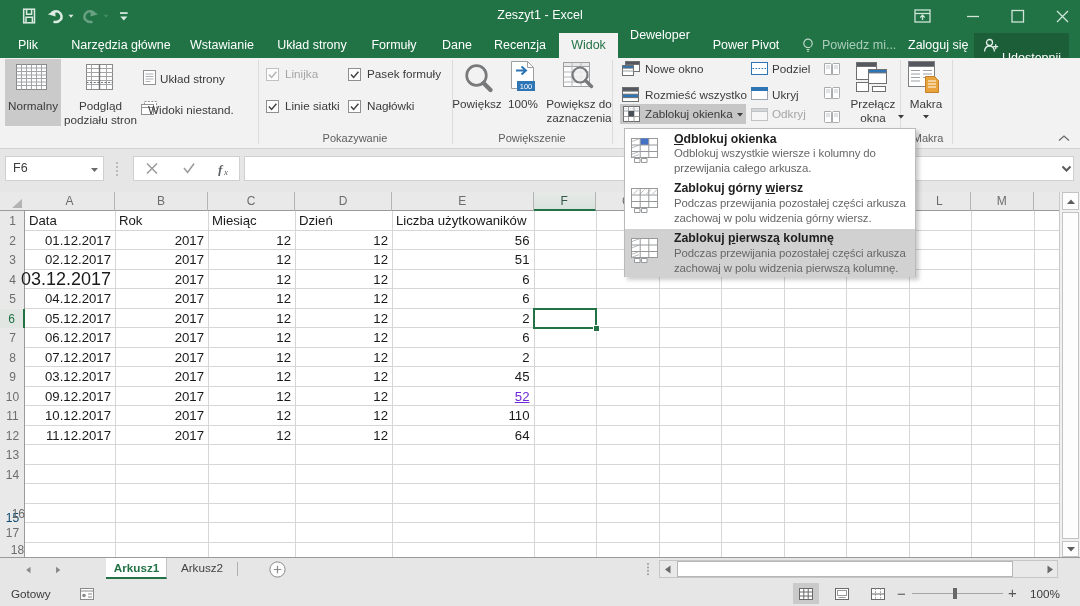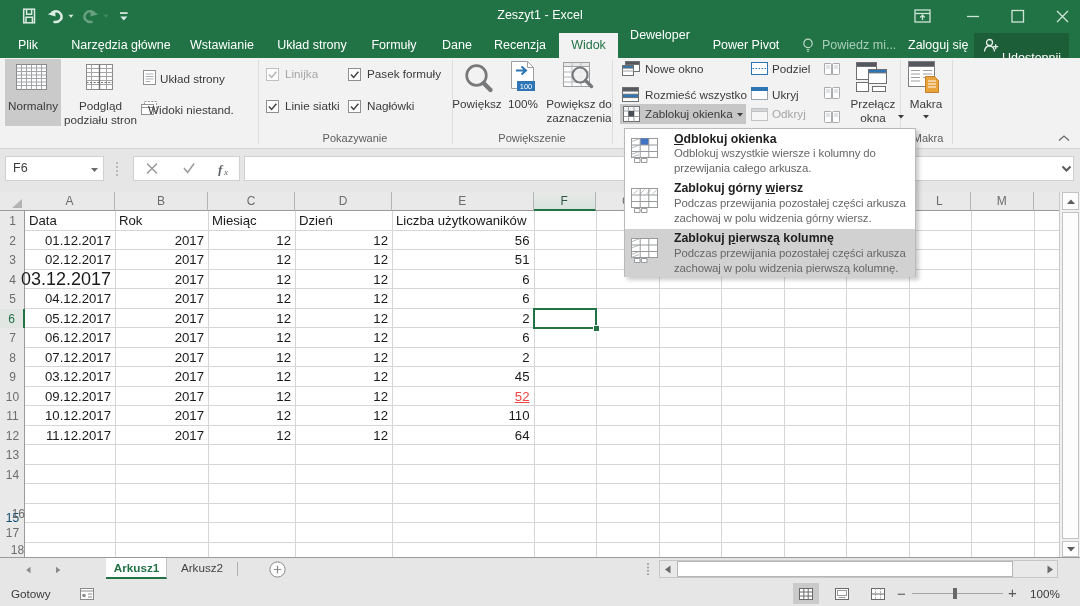--- a/index.html
+++ b/index.html
@@ -402,21 +402,21 @@
     <div class="abs" style="right:550.5px;text-align:right;top:347.5px;font-size:13.2px;color:#1a1a1a;line-height:19.5px;white-space:nowrap;">2</div>
     <div class="abs" style="right:969.0px;text-align:right;top:367.0px;font-size:13.2px;color:#1a1a1a;line-height:19.5px;white-space:nowrap;">03.12.2017</div>
     <div class="abs" style="right:876.0px;text-align:right;top:367.0px;font-size:13.2px;color:#1a1a1a;line-height:19.5px;white-space:nowrap;">2017</div>
     <div class="abs" style="right:789.0px;text-align:right;top:367.0px;font-size:13.2px;color:#1a1a1a;line-height:19.5px;white-space:nowrap;">12</div>
     <div class="abs" style="right:692.0px;text-align:right;top:367.0px;font-size:13.2px;color:#1a1a1a;line-height:19.5px;white-space:nowrap;">12</div>
     <div class="abs" style="right:550.5px;text-align:right;top:367.0px;font-size:13.2px;color:#1a1a1a;line-height:19.5px;white-space:nowrap;">45</div>
     <div class="abs" style="right:969.0px;text-align:right;top:386.5px;font-size:13.2px;color:#1a1a1a;line-height:19.5px;white-space:nowrap;">09.12.2017</div>
     <div class="abs" style="right:876.0px;text-align:right;top:386.5px;font-size:13.2px;color:#1a1a1a;line-height:19.5px;white-space:nowrap;">2017</div>
     <div class="abs" style="right:789.0px;text-align:right;top:386.5px;font-size:13.2px;color:#1a1a1a;line-height:19.5px;white-space:nowrap;">12</div>
     <div class="abs" style="right:692.0px;text-align:right;top:386.5px;font-size:13.2px;color:#1a1a1a;line-height:19.5px;white-space:nowrap;">12</div>
-    <div class="abs" style="right:550.5px;text-align:center;top:386.5px;font-size:13.2px;color:#ef4444;line-height:19.5px;white-space:nowrap;text-decoration:underline;">52</div>
+    <div class="abs" style="right:550.5px;text-align:center;top:386.5px;font-size:13.2px;color:#6d28d9;line-height:19.5px;white-space:nowrap;text-decoration:underline;">52</div>
     <div class="abs" style="right:969.0px;text-align:right;top:406.0px;font-size:13.2px;color:#1a1a1a;line-height:19.5px;white-space:nowrap;">10.12.2017</div>
     <div class="abs" style="right:876.0px;text-align:right;top:406.0px;font-size:13.2px;color:#1a1a1a;line-height:19.5px;white-space:nowrap;">2017</div>
     <div class="abs" style="right:789.0px;text-align:right;top:406.0px;font-size:13.2px;color:#1a1a1a;line-height:19.5px;white-space:nowrap;">12</div>
     <div class="abs" style="right:692.0px;text-align:right;top:406.0px;font-size:13.2px;color:#1a1a1a;line-height:19.5px;white-space:nowrap;">12</div>
     <div class="abs" style="right:550.5px;text-align:right;top:406.0px;font-size:13.2px;color:#1a1a1a;line-height:19.5px;white-space:nowrap;">110</div>
     <div class="abs" style="right:969.0px;text-align:right;top:425.5px;font-size:13.2px;color:#1a1a1a;line-height:19.5px;white-space:nowrap;">11.12.2017</div>
     <div class="abs" style="right:876.0px;text-align:right;top:425.5px;font-size:13.2px;color:#1a1a1a;line-height:19.5px;white-space:nowrap;">2017</div>
     <div class="abs" style="right:789.0px;text-align:right;top:425.5px;font-size:13.2px;color:#1a1a1a;line-height:19.5px;white-space:nowrap;">12</div>
     <div class="abs" style="right:692.0px;text-align:right;top:425.5px;font-size:13.2px;color:#1a1a1a;line-height:19.5px;white-space:nowrap;">12</div>
     <div class="abs" style="right:550.5px;text-align:right;top:425.5px;font-size:13.2px;color:#1a1a1a;line-height:19.5px;white-space:nowrap;">64</div>

